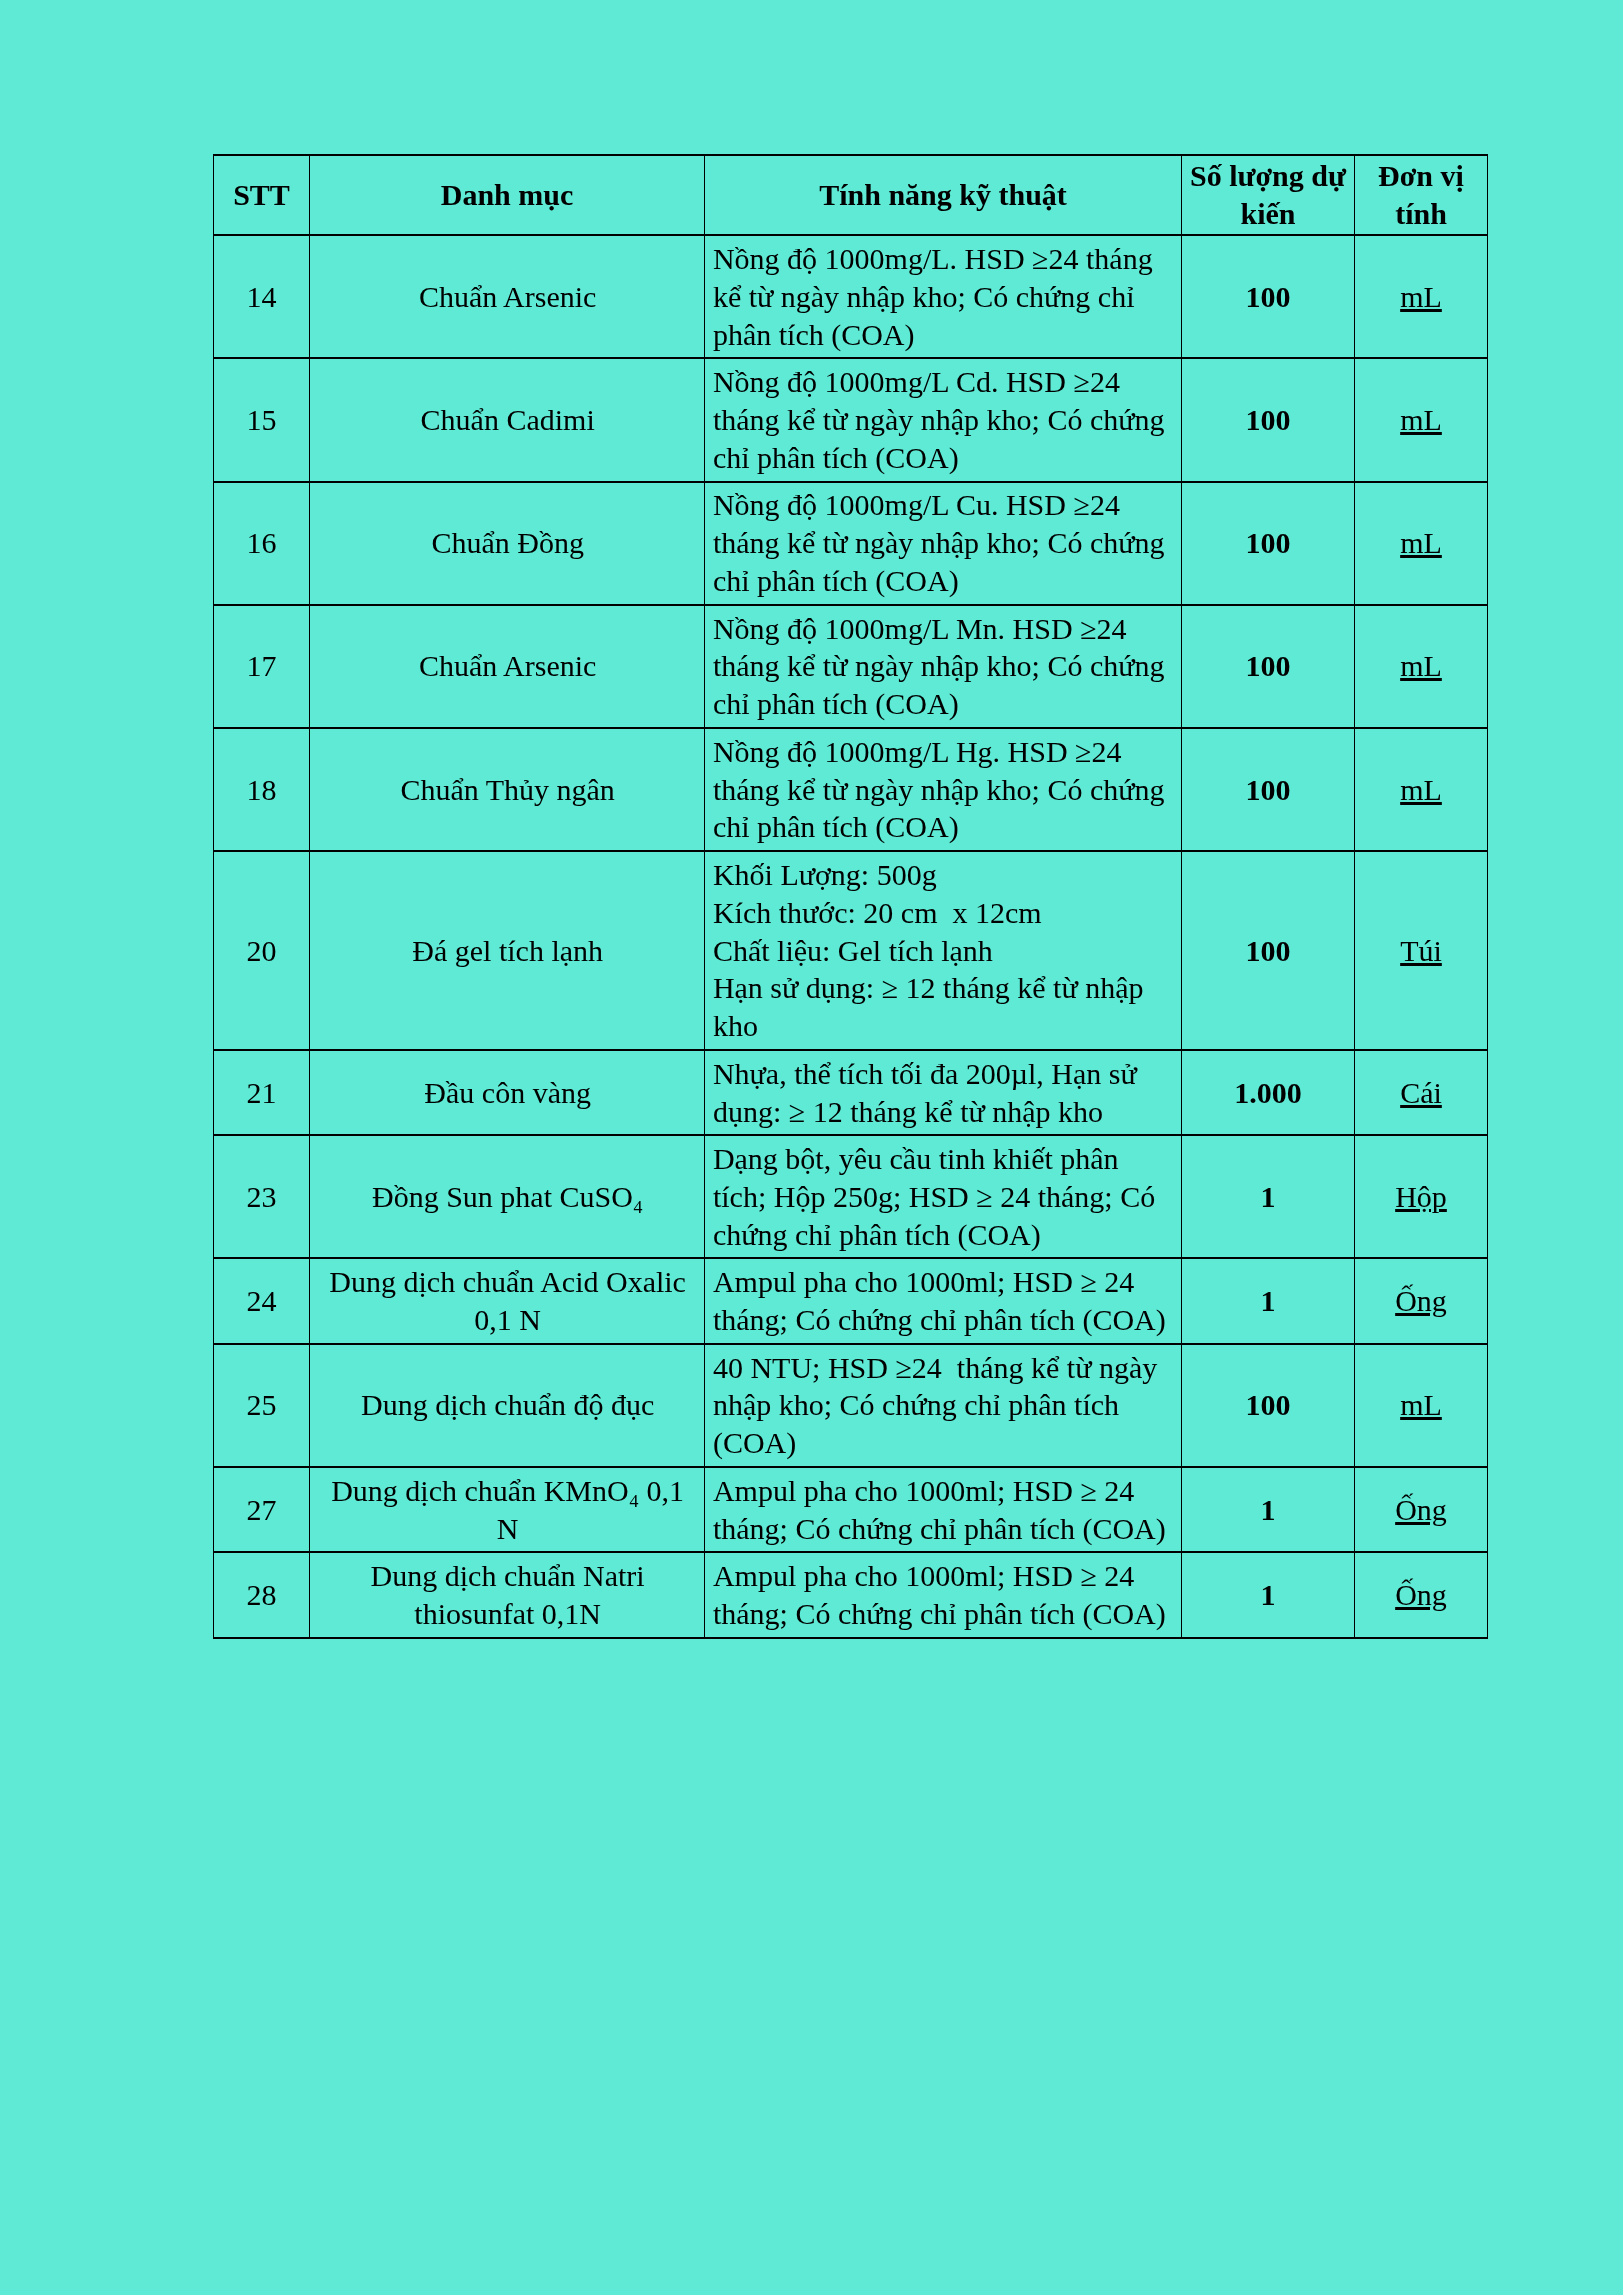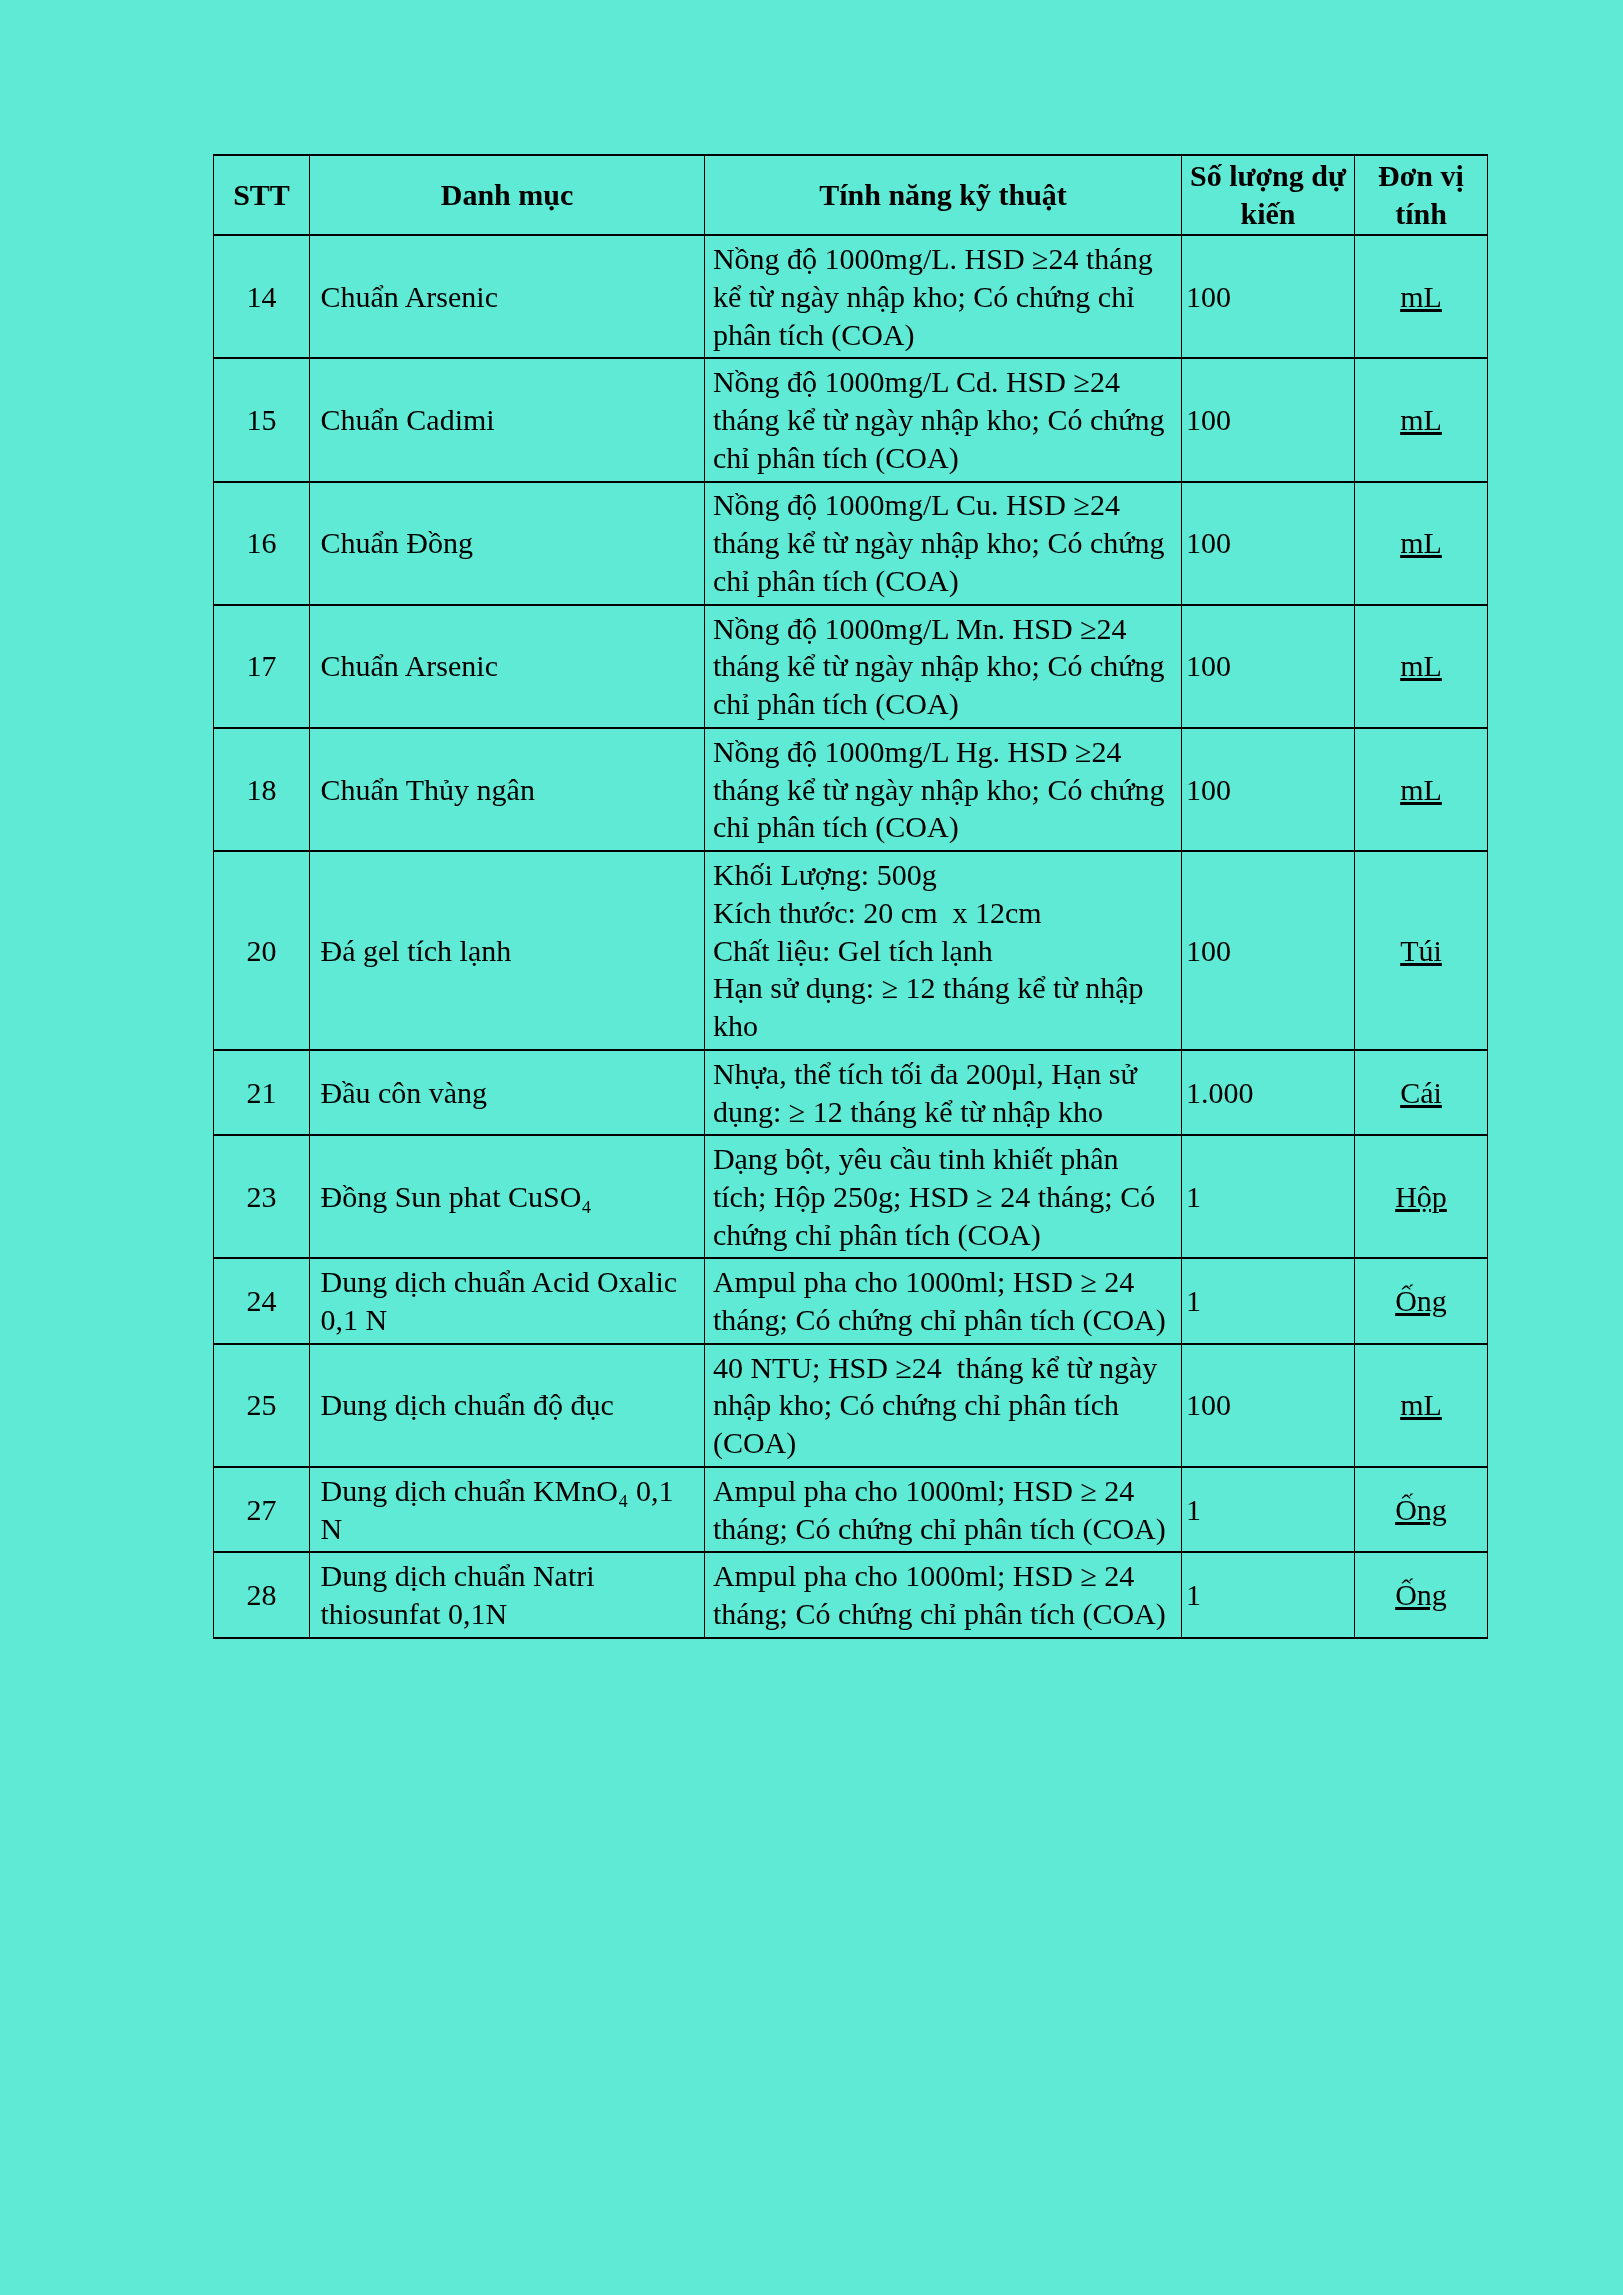--- a/index.html
+++ b/index.html
@@ -39,23 +39,23 @@
     vertical-align: middle;
     overflow: hidden;
   }
   table.items th {
     font-weight: bold;
     text-align: center;
     padding: 1.3px 5.2px;
     height: 73px;
   }
   td.c-stt   { text-align: center; padding: 2.6px 3.9px; }
-  td.c-name  { text-align: left;   padding: 3.9px 9.2px 3.9px 10.5px; }
+  td.c-name  { text-align: center;   padding: 3.9px 9.2px 3.9px 10.5px; }
   td.c-spec  { text-align: left;   padding: 3.9px 6.5px 3.9px 7.9px; white-space: pre-wrap; }
-  td.c-qty   { padding: 2.6px 3.9px; }
+  td.c-qty   { text-align: center; padding: 2.6px 3.9px; font-weight: bold; }
   td.c-unit  { text-align: center; padding: 2.6px 3.9px; text-decoration: underline; }
 </style>
 </head>
 <body>
 
 <div class="page">
   <table class="items">
     <colgroup>
       <col style="width:96px">
       <col style="width:395px">

